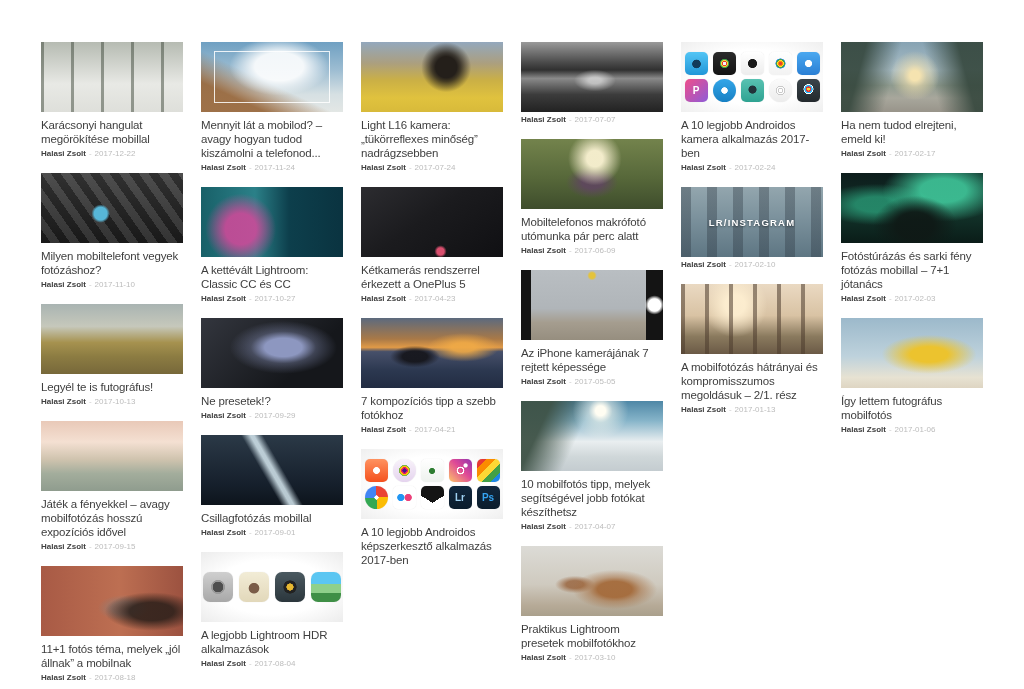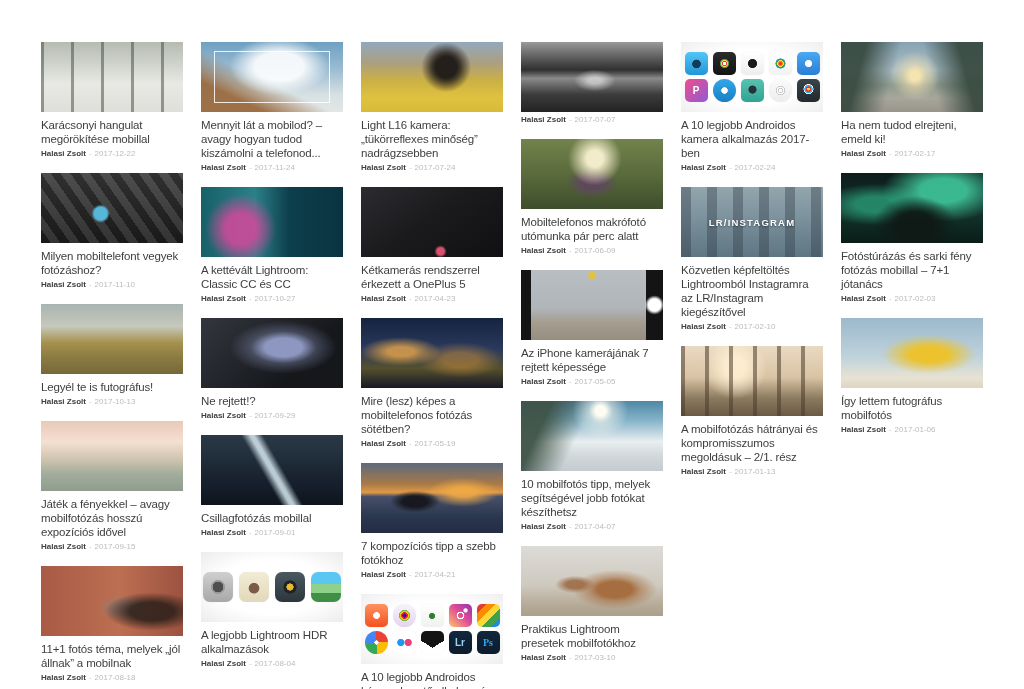--- a/index.html
+++ b/index.html
@@ -175,21 +175,21 @@
     <div class="meta">
       <span class="author">Halasi Zsolt</span><span class="sep">-</span><span class="date">2017-10-27</span>
     </div>
   </article>
       <article class="card">
     <div class="thumb" style="background: radial-gradient(at 58% 42%, rgb(141, 151, 192) 0px, rgb(141, 151, 192) 16%, rgba(141, 151, 192, 0.35) 28%, rgba(0, 0, 0, 0) 46%), linear-gradient(135deg, rgb(51, 54, 62), rgb(21, 23, 27) 70%);">
 
       <div class="thumb-label" hidden=""></div>
       <div class="icon-grid" hidden=""></div>
     </div>
-    <h3 class="title">Ne rejtett!?</h3>
+    <h3 class="title">Ne presetek!?</h3>
     <div class="meta">
       <span class="author">Halasi Zsolt</span><span class="sep">-</span><span class="date">2017-09-29</span>
     </div>
   </article>
       <article class="card">
     <div class="thumb" style="background: linear-gradient(60deg, rgba(0, 0, 0, 0) 44%, rgba(214, 232, 240, 0.85) 49%, rgba(214, 232, 240, 0.85) 51%, rgba(0, 0, 0, 0) 56%), linear-gradient(rgb(43, 57, 71) 0%, rgb(22, 32, 44) 70%, rgb(13, 20, 28) 100%);">
 
       <div class="thumb-label" hidden=""></div>
       <div class="icon-grid" hidden=""></div>
     </div>
@@ -229,31 +229,20 @@
   </article>
       <article class="card">
     <div class="thumb" style="background: radial-gradient(circle at 56% 92%, rgb(217, 79, 110) 0px, rgb(217, 79, 110) 3.5%, rgba(0, 0, 0, 0) 6%), linear-gradient(145deg, rgb(44, 44, 48) 0%, rgb(27, 27, 30) 45%, rgb(16, 16, 19) 100%);">
 
       <div class="thumb-label" hidden=""></div>
       <div class="icon-grid" hidden=""></div>
     </div>
     <h3 class="title">Kétkamerás rendszerrel érkezett a OnePlus 5</h3>
     <div class="meta">
       <span class="author">Halasi Zsolt</span><span class="sep">-</span><span class="date">2017-04-23</span>
-    </div>
-  </article>
-      <article class="card">
-    <div class="thumb" style="background: radial-gradient(at 28% 48%, rgba(233, 167, 74, 0.8) 0px, rgba(233, 167, 74, 0.8) 9%, rgba(0, 0, 0, 0) 28%), radial-gradient(at 70% 60%, rgba(220, 150, 60, 0.45) 0px, rgba(220, 150, 60, 0.45) 12%, rgba(0, 0, 0, 0) 30%), linear-gradient(rgb(22, 35, 63) 0%, rgb(42, 58, 92) 45%, rgb(84, 80, 46) 72%, rgb(24, 24, 38) 100%);">
-
-      <div class="thumb-label" hidden=""></div>
-      <div class="icon-grid" hidden=""></div>
-    </div>
-    <h3 class="title">Mire (lesz) képes a mobiltelefonos fotózás sötétben?</h3>
-    <div class="meta">
-      <span class="author">Halasi Zsolt</span><span class="sep">-</span><span class="date">2017-05-19</span>
     </div>
   </article>
       <article class="card">
     <div class="thumb" style="background: radial-gradient(at 38% 55%, rgba(20, 20, 25, 0.9) 0px, rgba(20, 20, 25, 0.9) 10%, rgba(0, 0, 0, 0) 20%), radial-gradient(at 72% 42%, rgba(240, 170, 70, 0.9) 0px, rgba(240, 170, 70, 0.9) 8%, rgba(0, 0, 0, 0) 25%), linear-gradient(rgb(92, 106, 126) 0%, rgb(169, 121, 71) 30%, rgb(224, 154, 71) 42%, rgb(71, 80, 106) 48%, rgb(44, 56, 80) 75%, rgb(34, 44, 66) 100%);">
 
       <div class="thumb-label" hidden=""></div>
       <div class="icon-grid" hidden=""></div>
     </div>
     <h3 class="title">7 kompozíciós tipp a szebb fotókhoz</h3>
     <div class="meta">
@@ -270,21 +259,21 @@
             <div class="app-icon" style="background: radial-gradient(circle at 48% 52%, rgb(46, 125, 50) 0px, rgb(46, 125, 50) 16%, rgba(0, 0, 0, 0) 20%), linear-gradient(rgb(255, 255, 255), rgb(238, 242, 238));"></div>
             <div class="app-icon" style="background: radial-gradient(circle at 72% 28%, rgb(255, 255, 255) 0px, rgb(255, 255, 255) 7%, rgba(0, 0, 0, 0) 11%), radial-gradient(circle, rgba(0, 0, 0, 0) 0px, rgba(0, 0, 0, 0) 15%, rgb(255, 255, 255) 17%, rgb(255, 255, 255) 23%, rgba(0, 0, 0, 0) 25%), linear-gradient(45deg, rgb(253, 196, 104), rgb(223, 73, 150) 55%, rgb(145, 52, 175));"></div>
             <div class="app-icon" style="background: linear-gradient(135deg, rgb(229, 57, 53) 0px, rgb(229, 57, 53) 20%, rgb(251, 140, 0) 20%, rgb(251, 140, 0) 40%, rgb(253, 216, 53) 40%, rgb(253, 216, 53) 60%, rgb(67, 160, 71) 60%, rgb(67, 160, 71) 80%, rgb(30, 136, 229) 80%, rgb(30, 136, 229) 100%);"></div>
             <div class="app-icon circle" style="background: radial-gradient(circle, rgb(255, 255, 255) 0px, rgb(255, 255, 255) 12%, rgba(0, 0, 0, 0) 14%), conic-gradient(rgb(234, 67, 53) 0deg, rgb(234, 67, 53) 25%, rgb(251, 188, 4) 25%, rgb(251, 188, 4) 50%, rgb(52, 168, 83) 50%, rgb(52, 168, 83) 75%, rgb(66, 133, 244) 75%, rgb(66, 133, 244) 100%);"></div>
             <div class="app-icon" style="background: radial-gradient(circle at 34% 50%, rgb(33, 150, 243) 0px, rgb(33, 150, 243) 17%, rgba(0, 0, 0, 0) 21%), radial-gradient(circle at 66% 50%, rgb(236, 64, 122) 0px, rgb(236, 64, 122) 17%, rgba(0, 0, 0, 0) 21%), linear-gradient(rgb(255, 255, 255), rgb(255, 255, 255));"></div>
             <div class="app-icon" style="background: conic-gradient(from -57deg at 50% 74%, rgb(20, 20, 20) 0deg, rgb(20, 20, 20) 114deg, rgb(255, 255, 255) 114deg, rgb(255, 255, 255) 360deg);"></div>
             <div class="app-icon" style="background: linear-gradient(rgb(17, 39, 61), rgb(11, 28, 44));">
               <span style="color: rgb(159, 209, 242);">Lr</span>
             </div>
             <div class="app-icon" style="background: linear-gradient(rgb(17, 39, 61), rgb(11, 28, 44));">
-              <span style="color: rgb(53, 164, 242); font-family: Liberation Serif, serif;">Ps</span>
+              <span style="color: rgb(53, 164, 242);">Ps</span>
             </div>
           </div>
     </div>
     <h3 class="title">A 10 legjobb Androidos képszerkesztő alkalmazás 2017-ben</h3>
 
   </article>
     </div>
   <div class="colm">
       <article class="card">
     <div class="thumb" style="background: radial-gradient(at 52% 55%, rgba(255, 255, 255, 0.55) 0px, rgba(255, 255, 255, 0.55) 6%, rgba(255, 255, 255, 0) 20%), linear-gradient(rgb(154, 154, 154) 0%, rgb(78, 78, 78) 28%, rgb(48, 48, 48) 40%, rgb(138, 138, 138) 52%, rgb(60, 60, 60) 75%, rgb(34, 34, 34) 100%);">
@@ -365,21 +354,20 @@
     <div class="meta">
       <span class="author">Halasi Zsolt</span><span class="sep">-</span><span class="date">2017-02-24</span>
     </div>
   </article>
       <article class="card">
     <div class="thumb" style="background: repeating-linear-gradient(90deg, rgba(40, 50, 60, 0.35) 0px, rgba(40, 50, 60, 0.35) 10px, rgba(0, 0, 0, 0) 10px, rgba(0, 0, 0, 0) 26px), linear-gradient(rgb(147, 166, 174) 0%, rgb(123, 145, 156) 45%, rgb(94, 118, 131) 100%);">
 
       <div class="thumb-label" style="color: rgb(255, 255, 255);">LR/INSTAGRAM</div>
       <div class="icon-grid" hidden=""></div>
     </div>
-    <h3 class="title">Közvetlen képfeltöltés Lightroomból Instagramra az LR/Instagram kiegészítővel</h3>
     <div class="meta">
       <span class="author">Halasi Zsolt</span><span class="sep">-</span><span class="date">2017-02-10</span>
     </div>
   </article>
       <article class="card">
     <div class="thumb" style="background: repeating-linear-gradient(90deg, rgba(75, 58, 44, 0.55) 0px, rgba(75, 58, 44, 0.55) 4px, rgba(0, 0, 0, 0) 4px, rgba(0, 0, 0, 0) 24px), radial-gradient(circle at 38% 30%, rgba(255, 240, 210, 0.9) 0px, rgba(255, 240, 210, 0.9) 10%, rgba(0, 0, 0, 0) 32%), linear-gradient(rgb(234, 217, 194) 0%, rgb(217, 195, 164) 45%, rgb(138, 122, 94) 75%, rgb(107, 90, 70) 100%);">
 
       <div class="thumb-label" hidden=""></div>
       <div class="icon-grid" hidden=""></div>
     </div>

